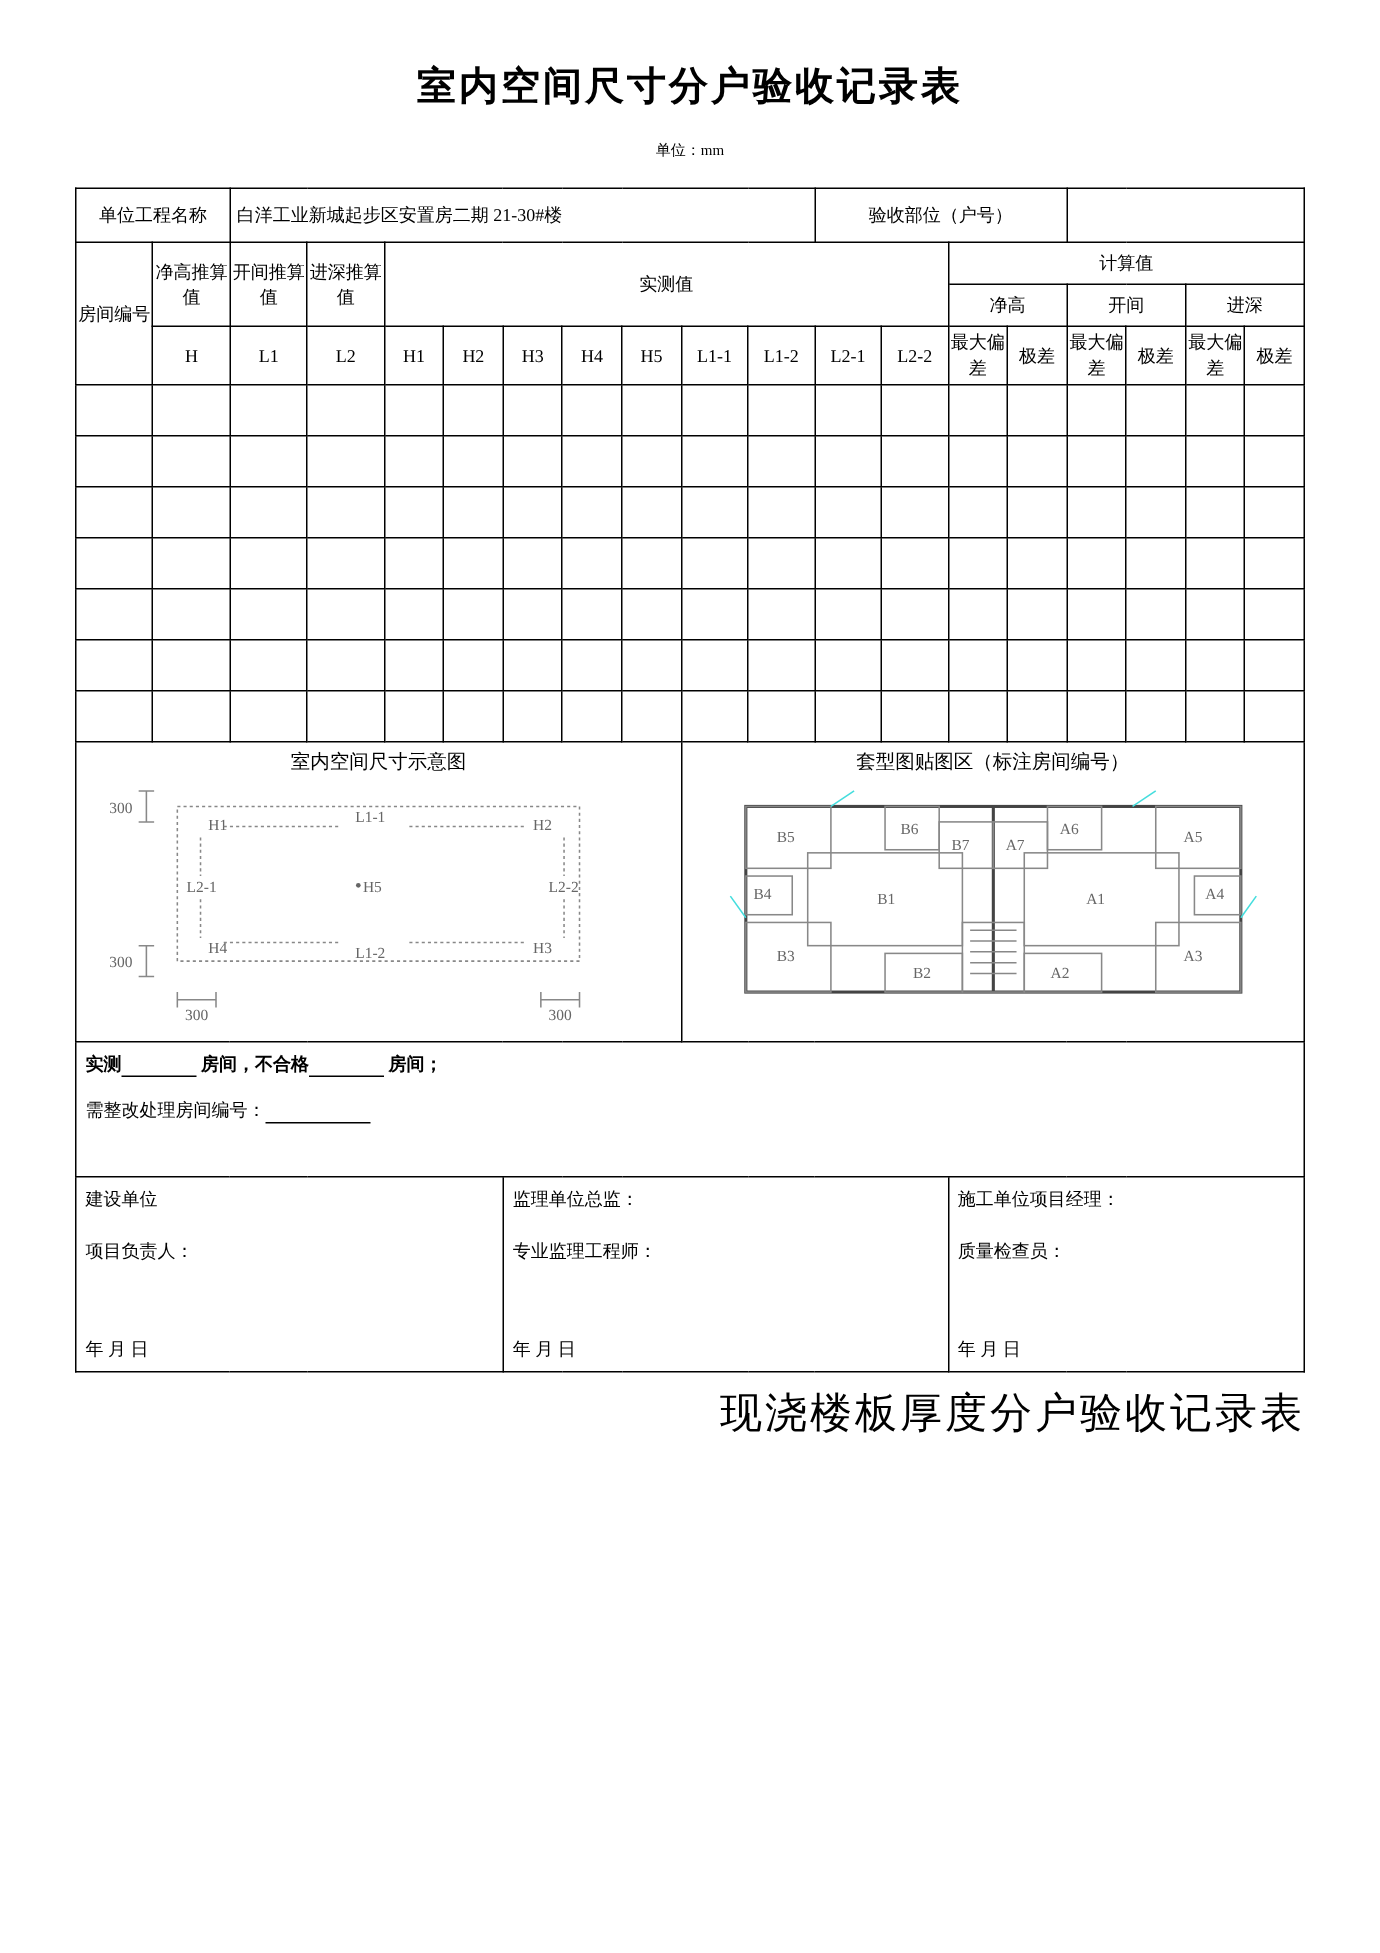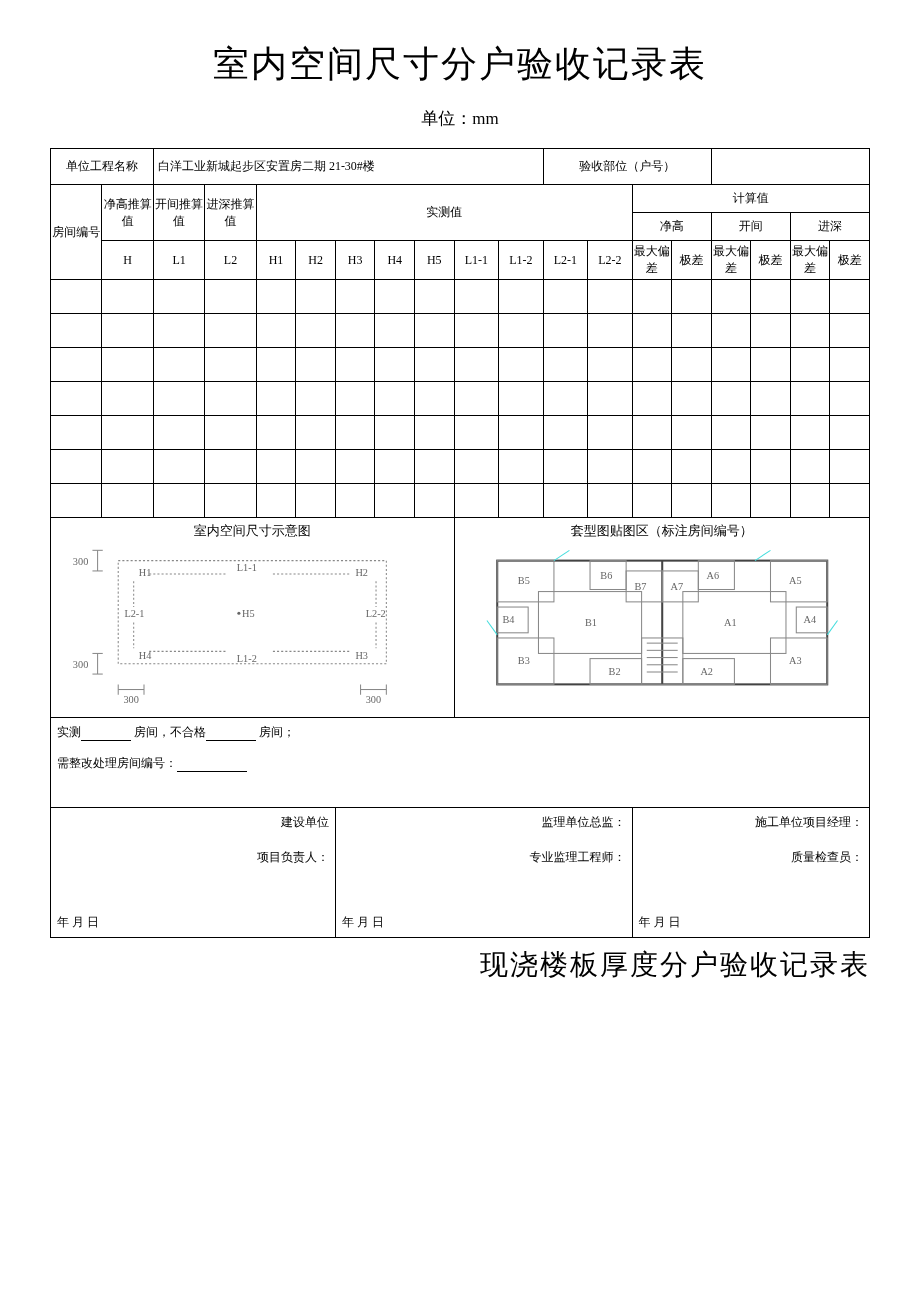--- a/index.html
+++ b/index.html
@@ -5,28 +5,28 @@
     * { box-sizing: border-box; margin: 0; padding: 0; }
     body {
       font-family: "SimSun", "宋体", serif;
       font-size: 13px;
       background: #fff;
       padding: 40px 50px;
       width: 920px;
     }
     .title {
       text-align: center;
-      font-size: 36px;
-      font-weight: normal;
+      font-size: 26px;
+      font-weight: bold;
       margin-bottom: 18px;
       letter-spacing: 2px;
     }
     .unit {
       text-align: center;
-      font-size: 17px;
+      font-size: 10px;
       margin-bottom: 18px;
     }
     table {
       border-collapse: collapse;
       width: 100%;
       table-layout: fixed;
     }
     td, th {
       border: 1px solid #000;
       text-align: center;
@@ -37,21 +37,21 @@
       height: 28px;
       overflow: hidden;
     }
     .h-tall { height: 36px; padding-left: 16px; }
     .h-data { height: 34px; }
     .text-left { text-align: left; padding-left: 4px; }
     .diagram-row td { height: 200px; vertical-align: top; padding: 4px; }
     .diagram-label { font-size: 13px; text-align: center; }
     .diagram-svg { width: 100%; height: 165px; }
     .summary-row td { height: 90px; vertical-align: top; padding: 6px; text-align: left; }
-    .sig-row td { height: 130px; vertical-align: top; padding: 6px; text-align: right; position: relative; }
+    .sig-row td { height: 130px; vertical-align: top; padding: 6px; text-align: left; position: relative; }
     .sig-date { position: absolute; bottom: 6px; left: 6px; }
     .title2 {
       text-align: right;
       font-size: 28px;
       font-weight: normal;
       margin-top: 8px;
       letter-spacing: 2px;
     }
     .underline { display: inline-block; border-bottom: 1px solid #000; min-width: 50px; height: 14px; vertical-align: bottom; }
     svg text { font-family: "SimSun", serif; font-size: 10px; fill: #666; }
@@ -371,21 +371,21 @@
         <line x1="85" y1="20" x2="100" y2="10" class="cyan"></line>
             <line x1="280" y1="20" x2="295" y2="10" class="cyan"></line>
         <line x1="30" y1="92" x2="20" y2="78" class="cyan"></line>
             <line x1="350" y1="92" x2="360" y2="78" class="cyan"></line>
       </svg>
     </td>
   </tr>
 
   <tr class="summary-row">
     <td colspan="19">
-      <div style="margin-bottom:14px;">
+      <div style="margin-bottom:14px;font-weight:bold;">
         <span>实测</span><span class="underline"></span>
         <span>房间，不合格</span><span class="underline"></span>
         <span>房间；</span>
       </div>
       <div>
         <span>需整改处理房间编号：</span><span class="underline" style="min-width:70px;"></span>
       </div>
     </td>
   </tr>
 

